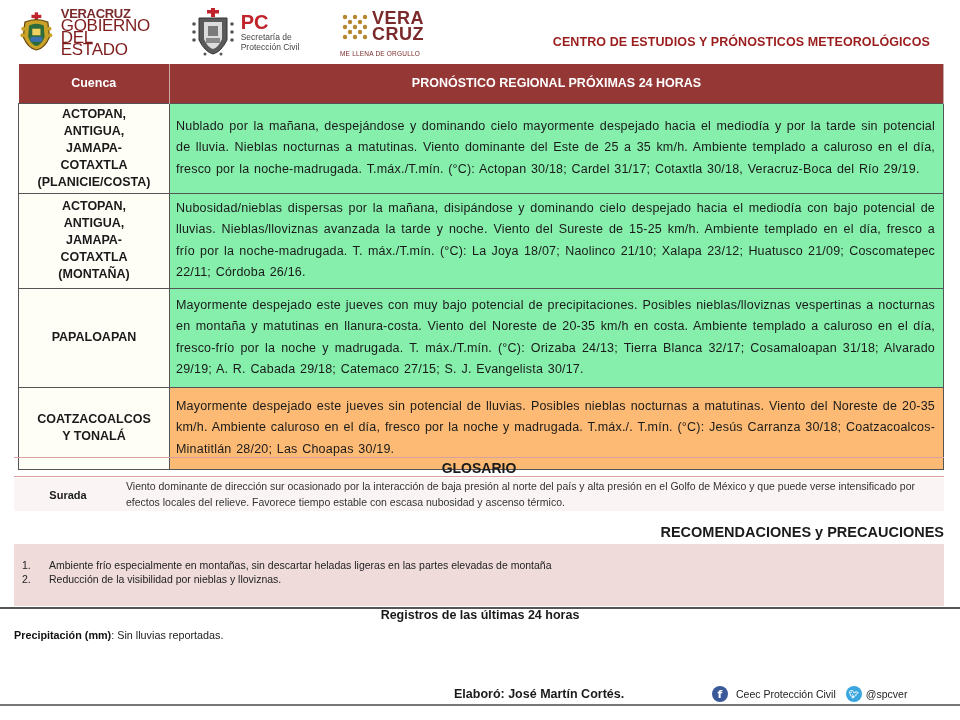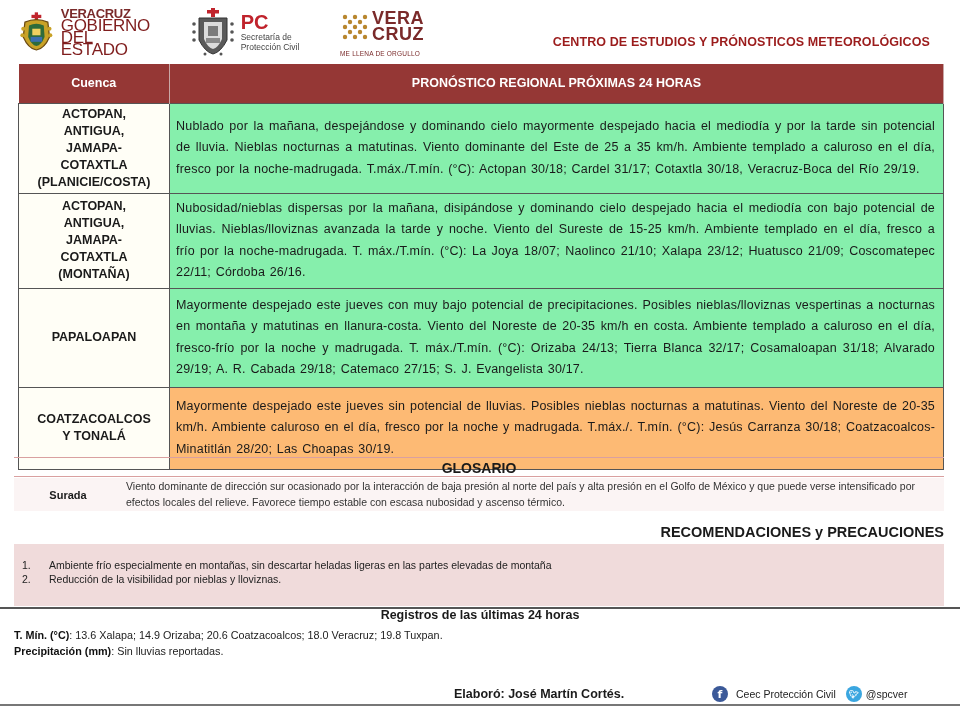--- a/index.html
+++ b/index.html
@@ -195,21 +195,20 @@
     <li>
       <span class="num">2.</span>
       <span>Reducción de  la visibilidad por nieblas y lloviznas.</span>
     </li>
   </ol>
 </div>
 <div class="divider1"></div>
 
 <div class="records-title">Registros de las últimas 24 horas</div>
 <div class="records">
-  <div><b>T. Mín. (°C)</b><span>: 13.6 Xalapa; 14.9 Orizaba; 20.6 Coatzacoalcos; 18.0 Veracruz; 19.8 Tuxpan.</span></div>
   <div><b>Precipitación  (mm)</b><span>: Sin lluvias reportadas.</span></div>
 </div>
 
 <div class="author">Elaboró: José Martín Cortés.</div>
 <div class="social">
   <span class="fb-icon">f</span>
   <span>Ceec Protección Civil</span>
   <span class="tw-icon">🐦︎</span>
   <span>@spcver</span>
 </div>

